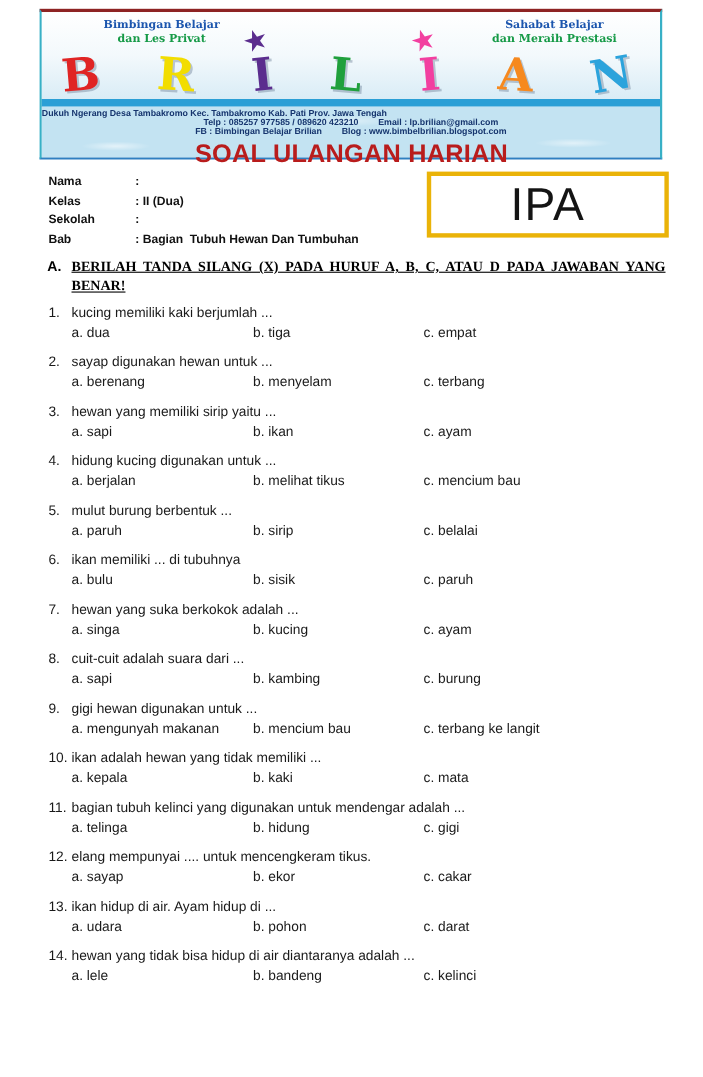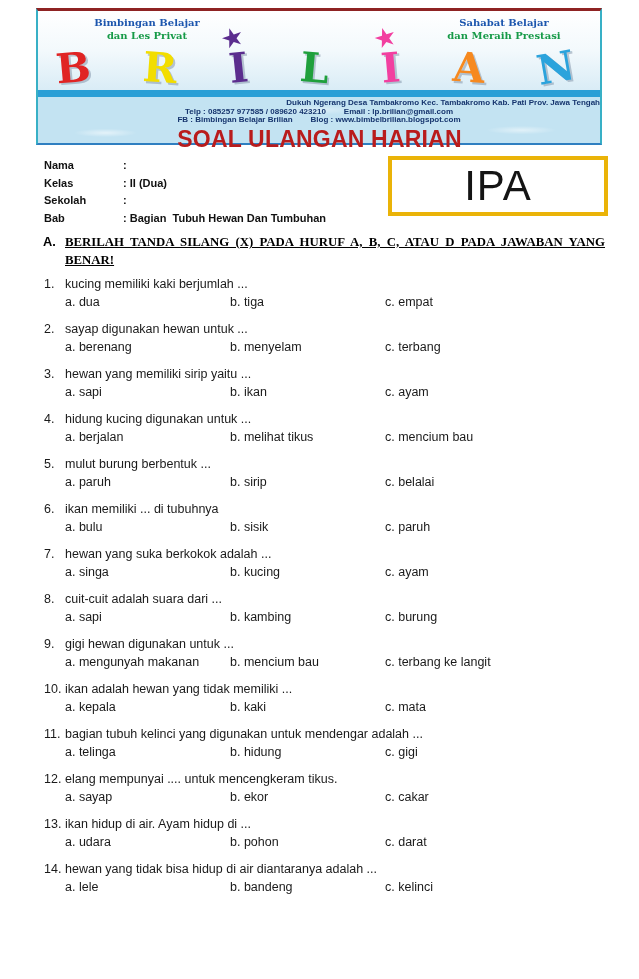--- a/index.html
+++ b/index.html
@@ -48,21 +48,21 @@
     font-family:"DejaVu Sans",sans-serif; text-shadow:none;
     transform:rotate(-12deg);
   }
   .blue-bar { height:7px; background:#2a9fd6; }
   .address {
     background-color:#c3e3f2;
     background-image:
       radial-gradient(ellipse 45px 6px at 12% 78%, rgba(255,255,255,.55), transparent 70%),
       radial-gradient(ellipse 55px 7px at 50% 28%, rgba(255,255,255,.40), transparent 70%),
       radial-gradient(ellipse 50px 6px at 86% 72%, rgba(255,255,255,.50), transparent 70%);
-    padding:2px 0 18px; text-align:right;
+    padding:2px 0 18px; text-align:left;
     color:#16356e; font-weight:bold; font-size:8px; line-height:8.5px;
   }
   .address-row { display:flex; justify-content:center; gap:18px; }
 
   
   .page-title {
     position:absolute; top:126px; left:0; width:100%; text-align:center;
     font-size:23px; font-weight:bold; letter-spacing:.2px; color:#b91c1c;
   }
   .form-area { position:absolute; left:44px; top:157px; }

